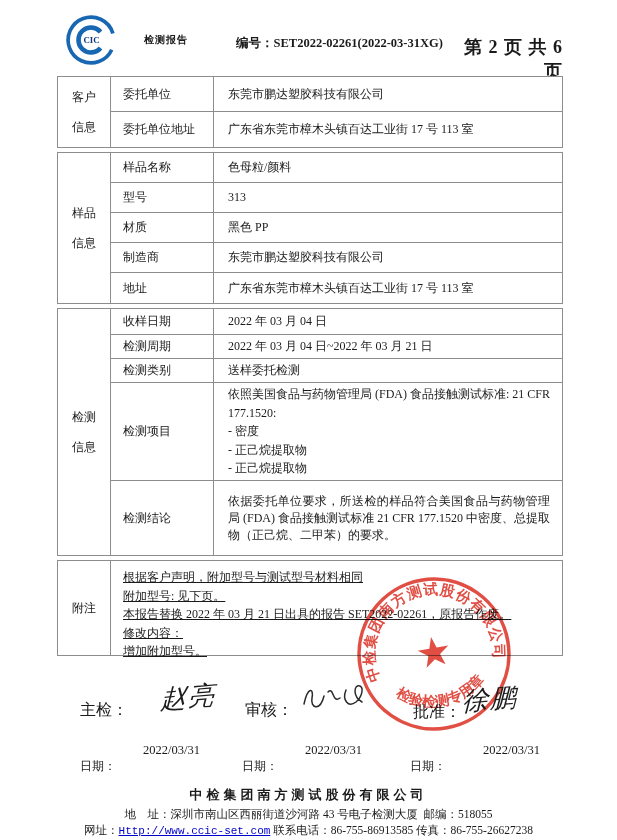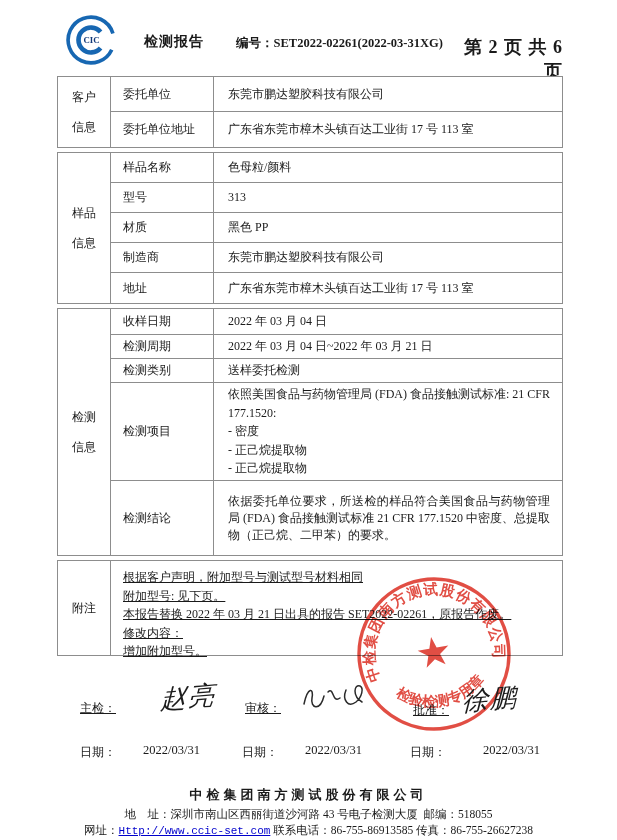--- a/index.html
+++ b/index.html
@@ -8,21 +8,21 @@
     background:#ffffff;
     font-family:"Liberation Serif","DejaVu Serif",serif;
     color:#1a1a1a;
     position:relative;
     overflow:hidden;
   }
   .page { position:absolute; inset:0; }
 
   
   .hdr-logo { position:absolute; left:60px; top:14px; width:62px; height:52px; }
-  .hdr-title { position:absolute; left:144px; top:33px; font-size:14px; font-weight:bold; letter-spacing:1px; }
+  .hdr-title { position:absolute; left:144px; top:33px; font-size:10px; font-weight:bold; letter-spacing:1px; }
   .hdr-no { position:absolute; left:236px; top:35px; font-size:12.5px; font-weight:bold; }
   .hdr-page { position:absolute; left:462px; top:35px; width:101px; font-size:18px; font-weight:bold; text-align:right; letter-spacing:1px; }
 
   
   .block { position:absolute; left:57px; width:506px; display:flex; border:1px solid #8d8d8d; background:#fff; }
   .group-cell { width:53px; border-right:1px solid #8d8d8d; display:flex; flex-direction:column; justify-content:center; align-items:center; gap:13px; font-size:12px; flex-shrink:0; }
   .rows { flex:1; display:flex; flex-direction:column; }
   .row { display:flex; border-bottom:1px solid #8d8d8d; flex-shrink:0; }
   .row:last-child { border-bottom:none; flex:1; }
   .label-cell { width:103px; border-right:1px solid #8d8d8d; display:flex; align-items:center; padding-left:12px; font-size:12px; flex-shrink:0; }
@@ -34,25 +34,25 @@
 
   #block-customer { top:76px;  height:72px; }
   #block-sample   { top:152px; height:152px; }
   #block-test     { top:308px; height:248px; }
   #block-note     { top:560px; height:96px; }
 
   
   .stamp { position:absolute; left:353px; top:573px; width:162px; height:162px; mix-blend-mode:multiply; opacity:.88; z-index:4; pointer-events:none; }
 
   
-  .sig-label { position:absolute; font-size:12px; z-index:2;text-decoration:underline; }
+  .sig-label { position:absolute; font-size:16px; z-index:2; }
   .sig-name  { position:absolute; font-size:26px; font-style:italic; color:#1c1c1c; z-index:6;
                transform:rotate(-5deg) skewX(-6deg); letter-spacing:2px; white-space:nowrap; }
   .sig-svg   { position:absolute; z-index:2; }
-  .date-label { position:absolute; font-size:12px; }
+  .date-label { position:absolute; font-size:12px;margin-top:14px; }
   .date-value { position:absolute; font-size:12.5px; }
 
   
   .ft-company { position:absolute; left:0; top:786px; width:617px; text-align:center; font-size:13px; font-weight:bold; letter-spacing:4px; }
   .ft-line { position:absolute; left:0; width:617px; text-align:center; font-size:11.5px; }
   .ft-addr { top:807px; }
   .ft-web  { top:823px; }
   .ft-web a { color:#0000cc; text-decoration:underline; font-family:"Liberation Mono","DejaVu Sans Mono",monospace; font-size:11px; }
 </style>
 </head>

